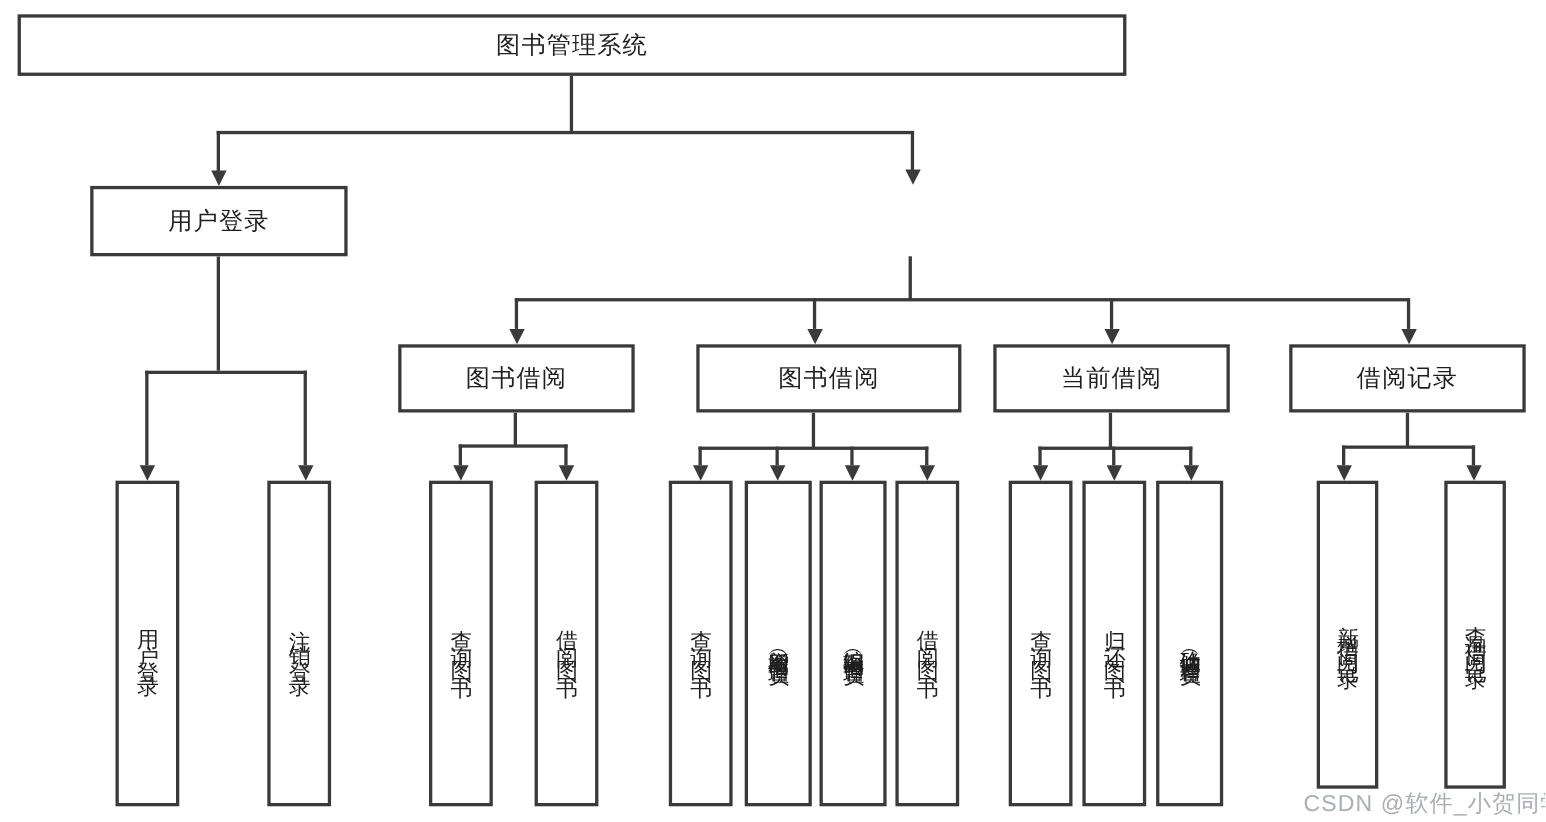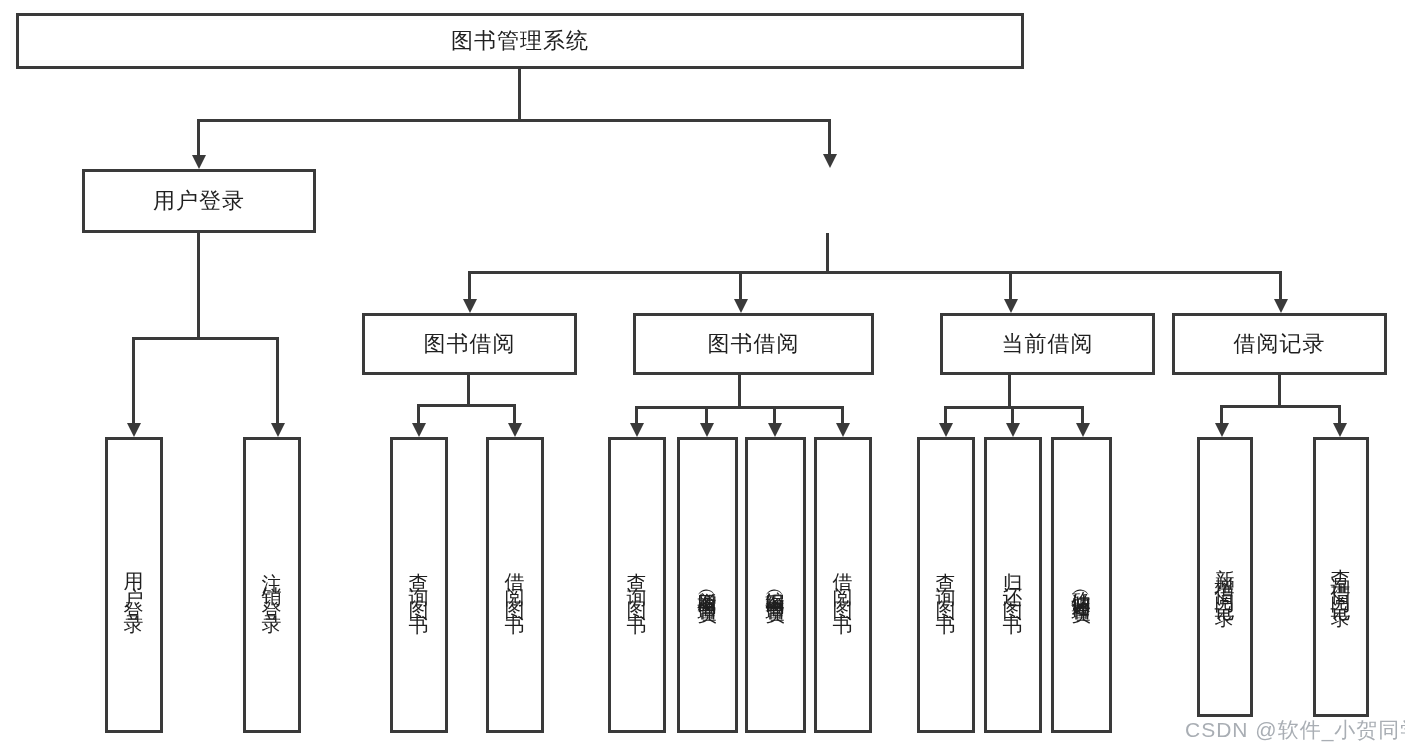--- a/index.html
+++ b/index.html
@@ -71,21 +71,21 @@
   <div class="arrow" style="left:1004px;top:299px;"></div>
   <div class="line" style="left:1279px;top:271px;width:3px;height:28px;"></div>
   <div class="arrow" style="left:1274px;top:299px;"></div>
 
   <div class="node" style="left:362px;top:313px;width:215px;height:62px;">
     <span class="h-label">图书借阅</span>
   </div>
   <div class="node" style="left:633px;top:313px;width:241px;height:62px;">
     <span class="h-label">图书借阅</span>
   </div>
-  <div class="node" style="left:903px;top:313px;width:215px;height:62px;margin-left:37px;">
+  <div class="node" style="left:903px;top:313px;width:215px;height:62px;">
     <span class="h-label">当前借阅</span>
   </div>
   <div class="node" style="left:1172px;top:313px;width:215px;height:62px;">
     <span class="h-label">借阅记录</span>
   </div>
 
   <div class="line" style="left:467px;top:375px;width:3px;height:31px;"></div>
   <div class="line" style="left:417px;top:404px;width:99px;height:3px;"></div>
   <div class="line" style="left:417px;top:404px;width:3px;height:19px;"></div>
   <div class="arrow" style="left:412px;top:423px;"></div>

